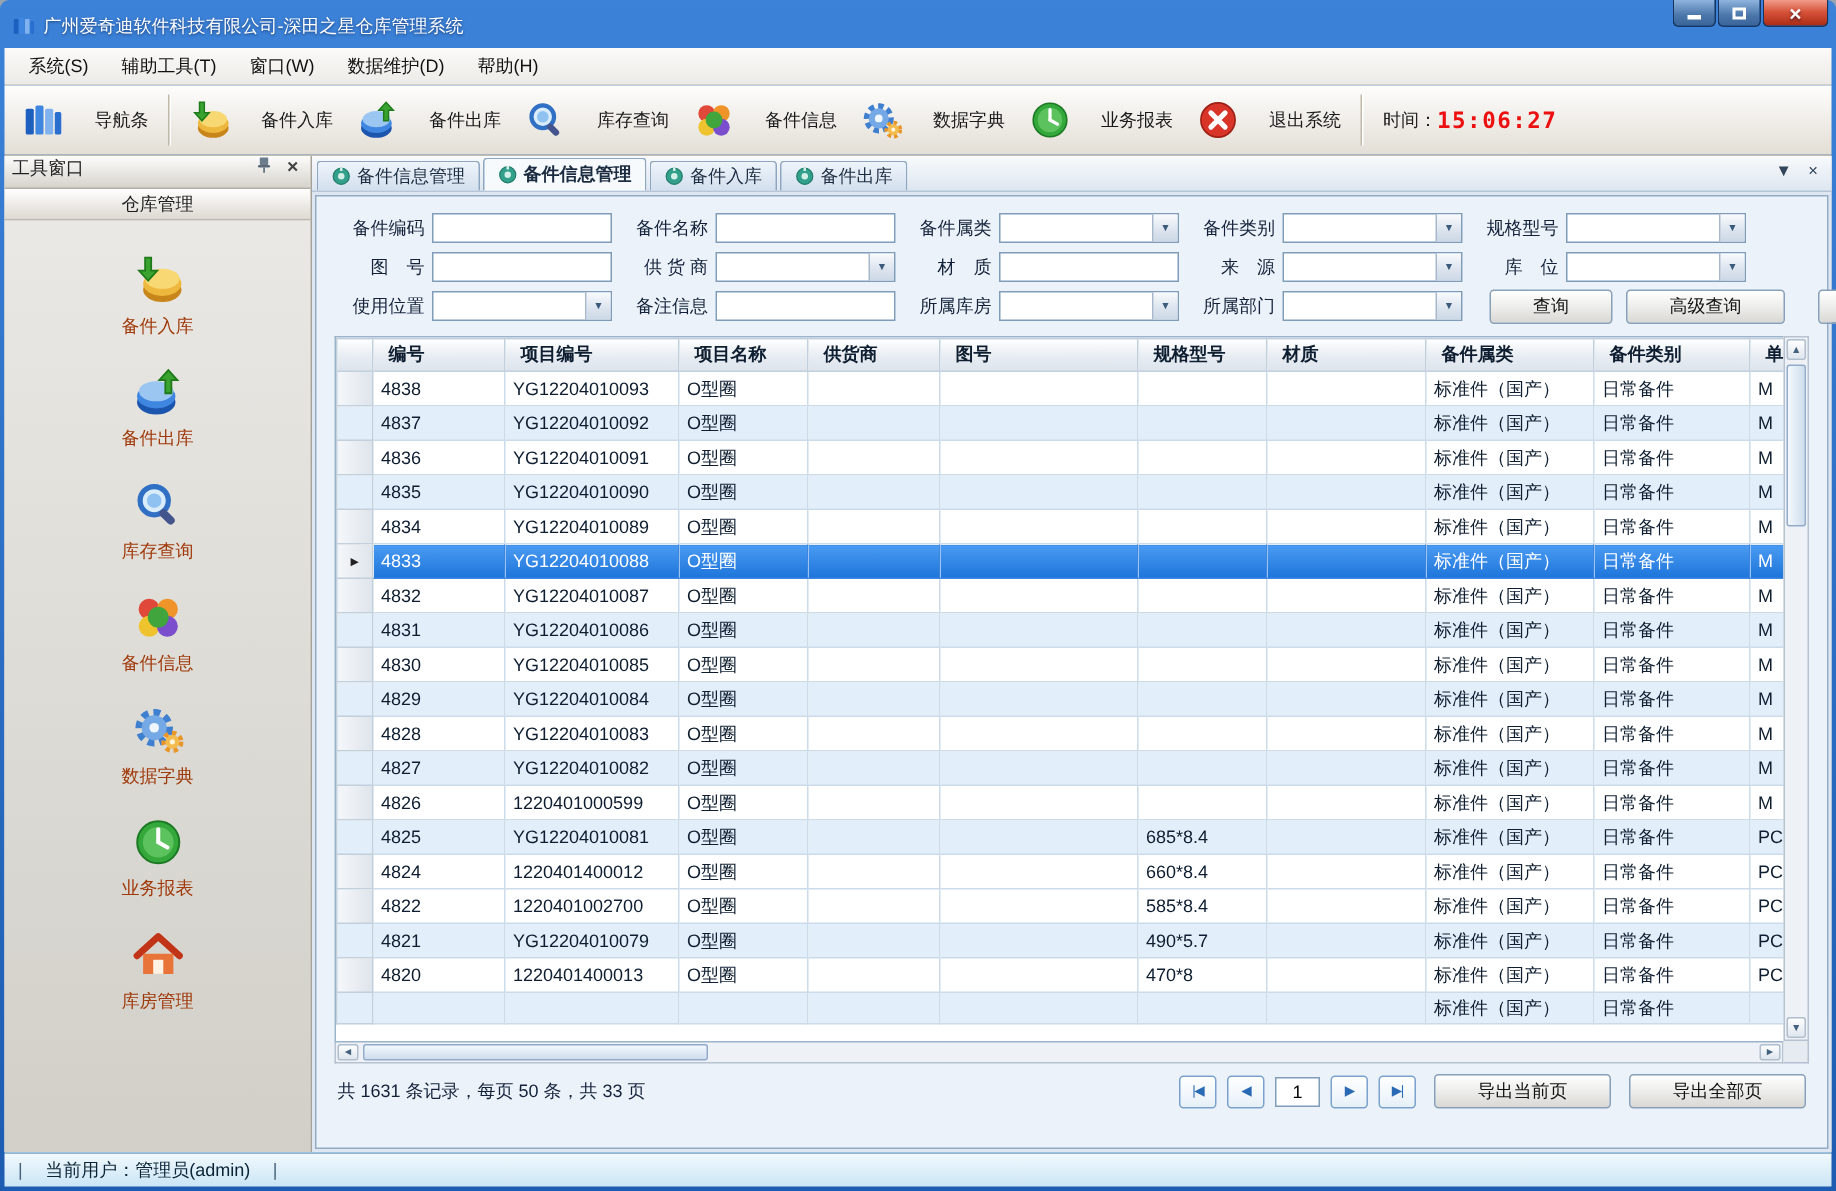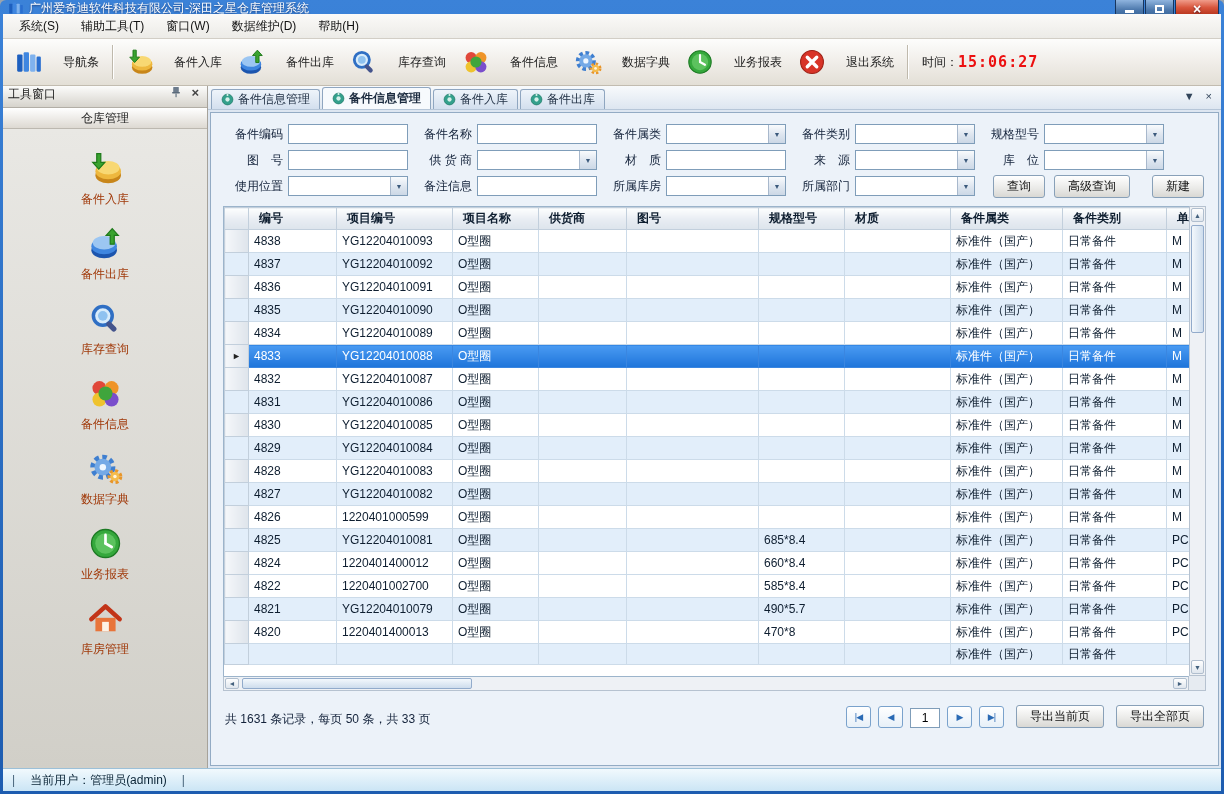--- a/index.html
+++ b/index.html
@@ -8,21 +8,21 @@
     width:1224px; height:794px; overflow:hidden;
     font-family:"Liberation Sans","DejaVu Sans",sans-serif;
     font-size:12px; color:#1a1a1a; background:#9aa4ae;
   }
   .window {
     width:1224px; height:794px; display:flex; flex-direction:column;
     background:linear-gradient(#3b82d8,#1d5cb0);
     border-radius:6px 6px 0 0; padding:0 3px 3px 3px;
   }
   
-  .titlebar { height:14px; flex:none; display:flex; align-items:center; gap:5px; padding:2px 2px 0 5px; color:#fff; text-shadow:0 1px 2px rgba(0,0,40,.55); }
+  .titlebar { height:32px; flex:none; display:flex; align-items:center; gap:5px; padding:2px 2px 0 5px; color:#fff; text-shadow:0 1px 2px rgba(0,0,40,.55); }
   .app-icon svg { width:16px; height:16px; display:block; }
   .title-text { flex:1; white-space:nowrap; overflow:hidden; }
   .win-controls { display:flex; align-self:flex-start; margin-top:-2px; }
   .wbtn { width:29px; height:18px; display:flex; align-items:center; justify-content:center; background:linear-gradient(#8fb4de,#4a76aa 60%,#3a659a); border:1px solid #17355e; border-top:none; border-radius:0 0 4px 4px; margin-left:1px; cursor:default; }
   .wbtn.close { width:44px; background:linear-gradient(#f09c8a,#d8553c 45%,#ad2b14); }
   .glyph-min { width:9px; height:3px; background:#fff; margin-top:5px; }
   .glyph-max { width:9px; height:8px; border:2px solid #fff; }
   .glyph-close { color:#fff; font-weight:bold; font-size:14px; line-height:1; }
   
   .menubar { height:25px; flex:none; background:linear-gradient(#fbfaf8,#ecebe7); border-bottom:1px solid #d2cec6; display:flex; align-items:center; padding:0 5px; color:#111; }
@@ -59,21 +59,21 @@
   .panel { flex:1; min-height:0; margin:2px; border:1px solid #93abc4; background:#ecf2f9; display:flex; flex-direction:column; padding:8px 12px 0 12px; }
   
   .search-form { flex:none; padding-bottom:7px; }
   .form-row { display:flex; align-items:center; height:26px; }
   .form-field { width:189px; flex:none; display:flex; align-items:center; }
   .form-label { width:60px; flex:none; text-align:right; margin-right:5px; color:#13223a; white-space:pre; }
   .tbox { width:120px; height:20px; border:1px solid #7f9db9; background:#fff; font:inherit; padding:0 3px; }
   .combo { width:120px; height:20px; border:1px solid #7f9db9; background:#fff; position:relative; }
   .combo-arrow { position:absolute; right:0; top:0; bottom:0; width:17px; background:linear-gradient(#f9fbfd,#dde5ef 55%,#ccd8e6); border-left:1px solid #a8b8cc; display:flex; align-items:center; justify-content:center; font-size:7px; color:#3c5a7c; }
   .form-buttons { display:flex; align-items:center; margin-left:14px; gap:9px; }
-  .btn { height:23px; padding:0 13px; border:1px solid #88a0b8; border-radius:3px; background:linear-gradient(#ffffff,#ebebe9 55%,#d9d8d4); font:inherit; color:#111; white-space:nowrap; }
+  .btn { height:23px; padding:0 28px; border:1px solid #88a0b8; border-radius:3px; background:linear-gradient(#ffffff,#ebebe9 55%,#d9d8d4); font:inherit; color:#111; white-space:nowrap; }
   .btn.new { margin-left:13px; }
   
   .table-area { flex:none; display:grid; grid-template-columns:minmax(0,1fr) 17px; grid-template-rows:470px 15px; }
   .grid-wrap { grid-column:1; grid-row:1; overflow:hidden; background:#fff; border:1px solid #9cb4cb; border-right:none; border-bottom:none; }
   .grid { border-collapse:collapse; table-layout:fixed; width:986px; }
   .grid th { height:22px; background:linear-gradient(#fdfefe,#e7ecf2 55%,#dde4ec); border:1px solid #c2cfdc; font-weight:bold; text-align:left; padding:0 10px; white-space:nowrap; overflow:hidden; color:#0e1e30; }
   .grid td { height:23px; border:1px solid #ccdbe9; padding:0 5px; white-space:nowrap; overflow:hidden; background:#fff; color:#0e1e30; }
   .grid tr.alt td { background:#e2eefa; }
   .grid tr.selected td { background:linear-gradient(#4a9bf2,#1e74da); color:#fff; border-color:#3a86e0; }
   .grid td.rowsel, .grid tr.selected td.rowsel { background:linear-gradient(90deg,#f5f7fa,#dee4eb); border:1px solid #c2cfdc; text-align:center; padding:0; color:#222; font-size:9px; }
@@ -82,21 +82,21 @@
   .vscroll { grid-column:2; grid-row:1; display:flex; flex-direction:column; background:#eef1f5; border:1px solid #b6c2d0; }
   .scroll-btn { flex:none; height:14px; display:flex; align-items:center; justify-content:center; font-size:7px; color:#44617e; background:linear-gradient(#fefefe,#dfe6ee); border:1px solid #b0bece; border-radius:2px; margin:1px; }
   .vtrack { flex:1; position:relative; margin:0 1px; }
   .vthumb { position:absolute; top:2px; left:0; right:0; height:108px; background:linear-gradient(90deg,#f3f8fc,#cedded); border:1px solid #92abcb; border-radius:2px; }
   .hscroll { grid-column:1; grid-row:2; display:flex; background:#eef1f5; border:1px solid #b6c2d0; border-top-color:#9cb4cb; }
   .hscroll .scroll-btn { width:14px; height:auto; }
   .htrack { flex:1; position:relative; margin:1px 0; }
   .hthumb { position:absolute; left:2px; top:0; bottom:0; width:230px; background:linear-gradient(#f3f8fc,#cedded); border:1px solid #92abcb; border-radius:2px; }
   .scroll-corner { grid-column:2; grid-row:2; background:#e6ebf1; border:1px solid #b6c2d0; border-left:none; border-top:none; }
   
-  .pager { flex:none; height:37px; display:flex; align-items:flex-end; gap:7px; padding:0 2px; }
+  .pager { flex:none; height:37px; display:flex; align-items:center; gap:7px; padding:0 2px; }
   .pager-summary { flex:1; color:#13223a; }
   .pbtn { width:25px; height:22px; flex:none; border:1px solid #7aa2cc; border-radius:3px; background:linear-gradient(#ffffff,#e7f0f8); color:#2a6ab4; display:flex; align-items:center; justify-content:center; font-size:9px; letter-spacing:-1px; }
   .page-input { width:30px; height:20px; flex:none; border:1px solid #7f9db9; text-align:center; font:inherit; }
   .pager .btn { margin-left:5px; }
   
   .statusbar { height:23px; flex:none; display:flex; align-items:center; gap:15px; padding:0 9px; background:linear-gradient(#f1f9fd,#cbe5f5); border-top:1px solid #9cc0d8; color:#0a2436; white-space:nowrap; overflow:hidden; }
   .sb-sep { color:#47637a; }
 </style>
 </head>
 <body>

